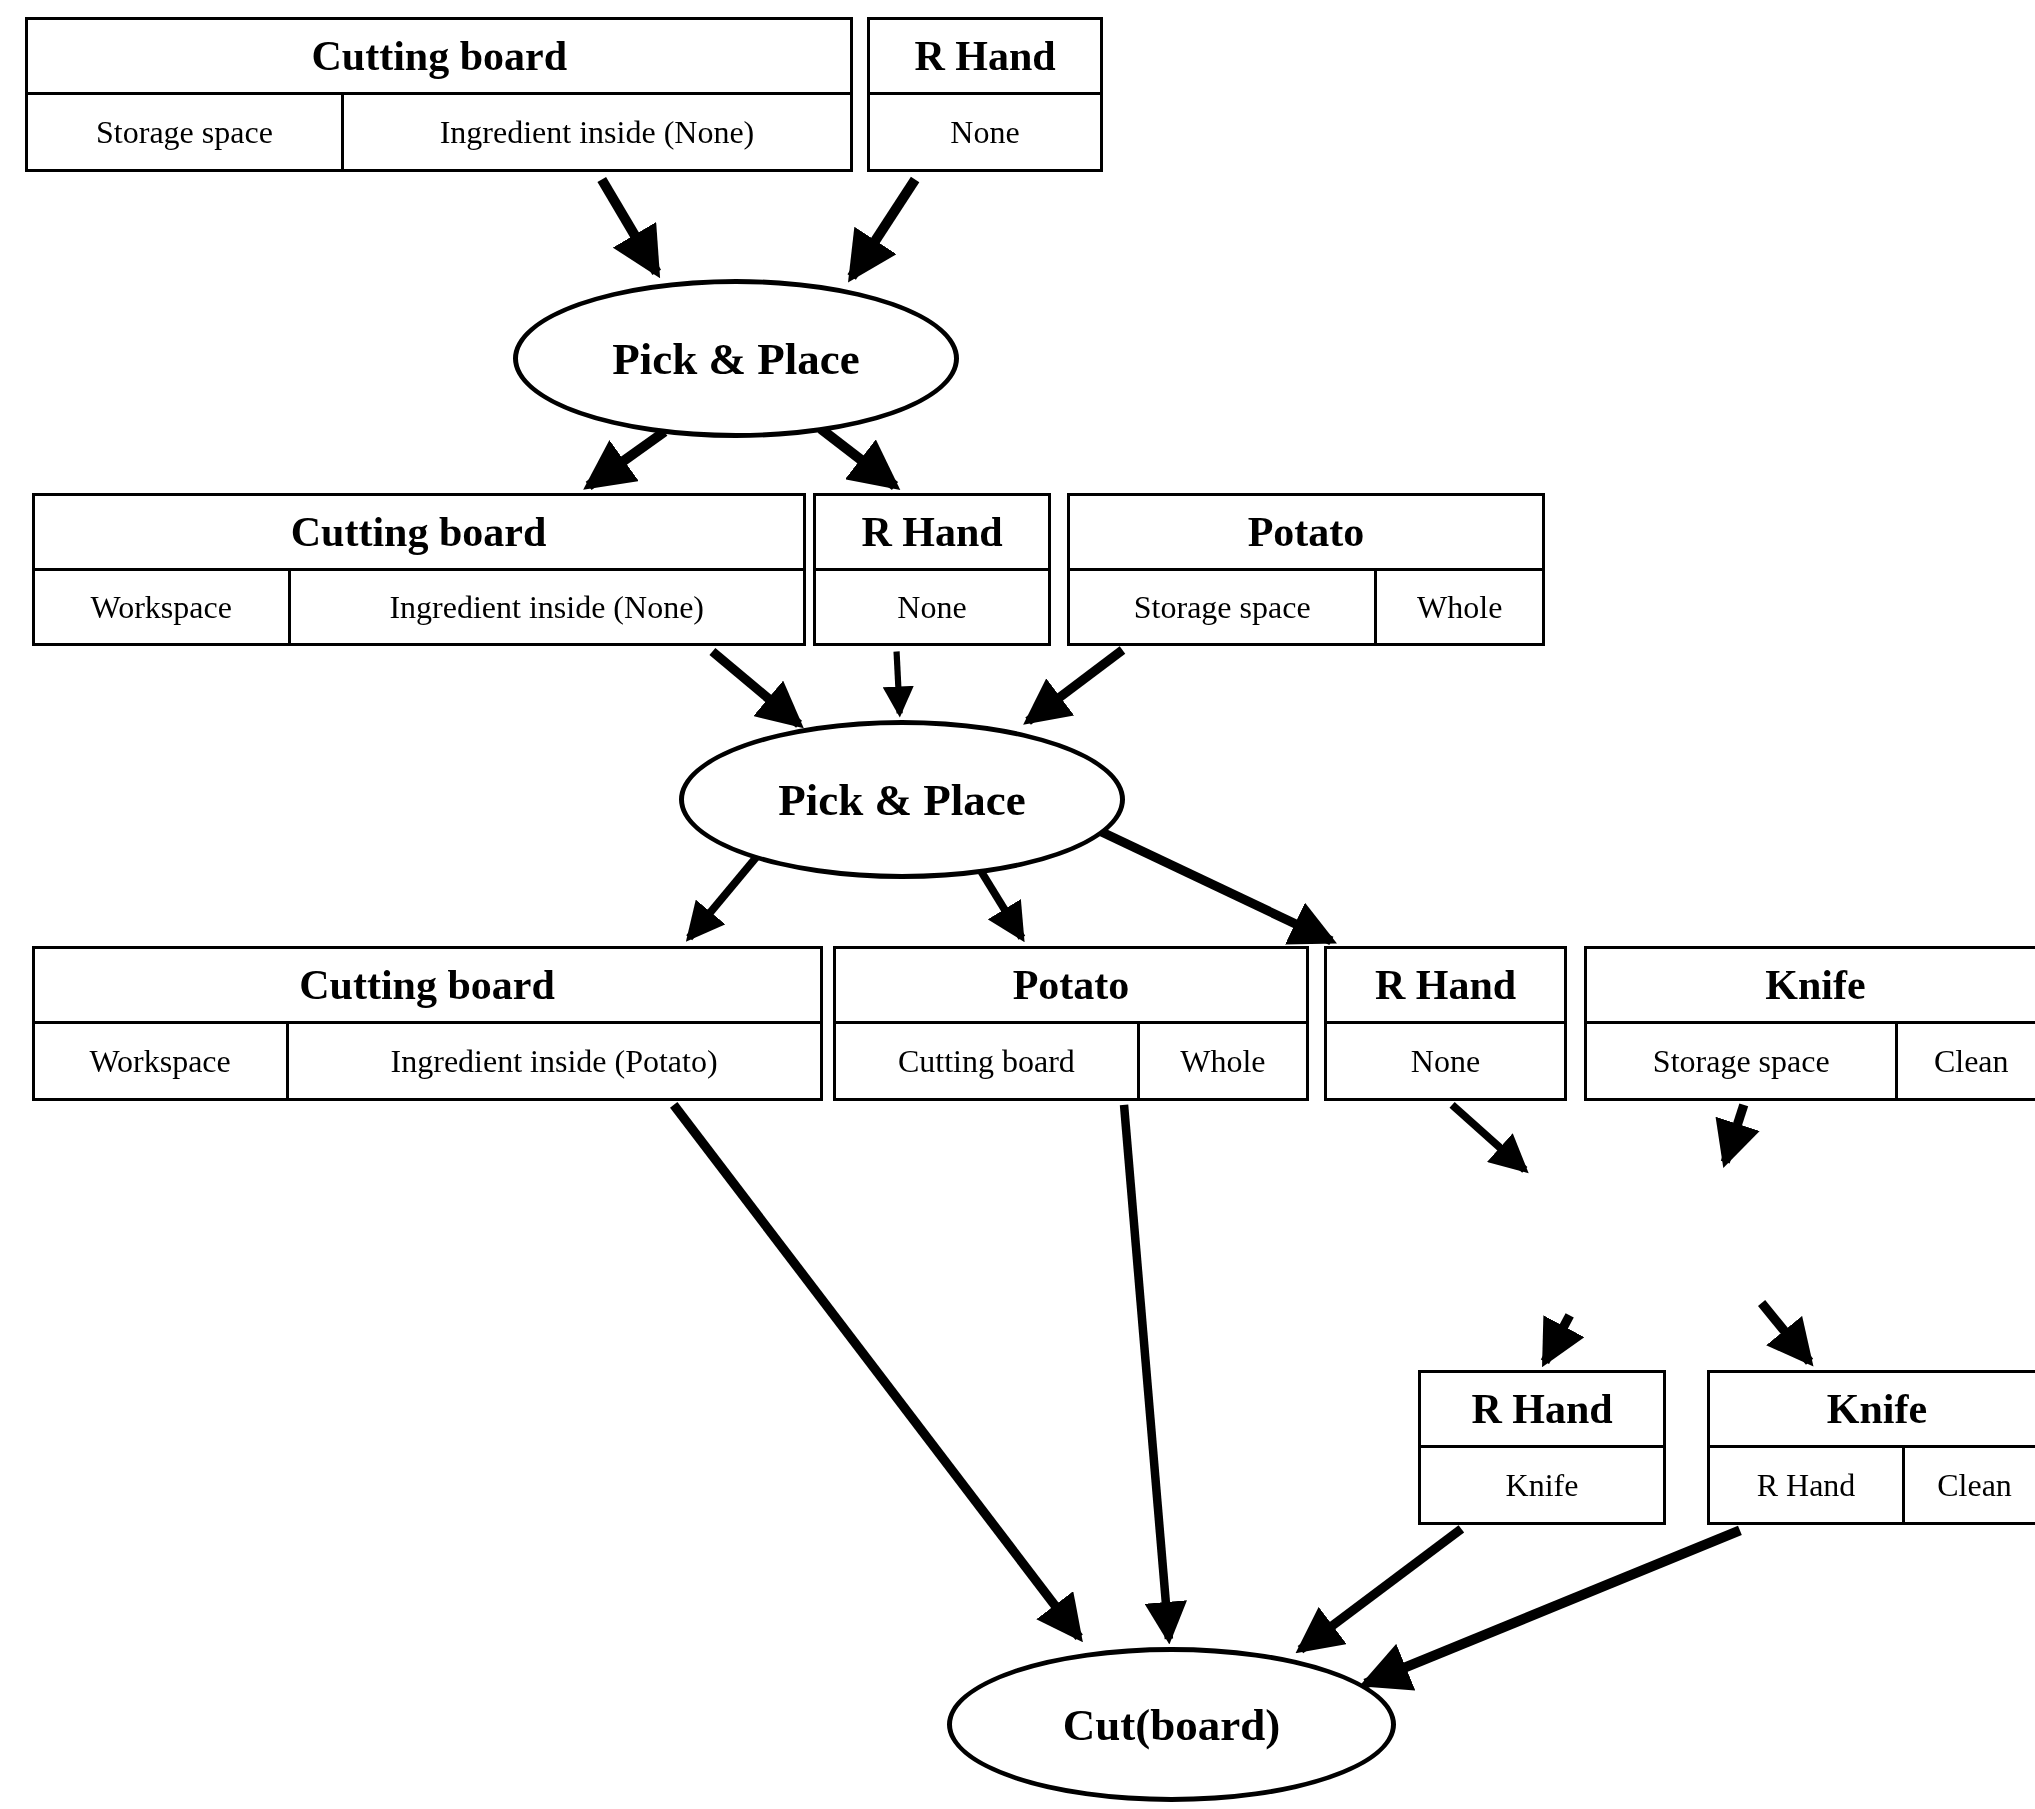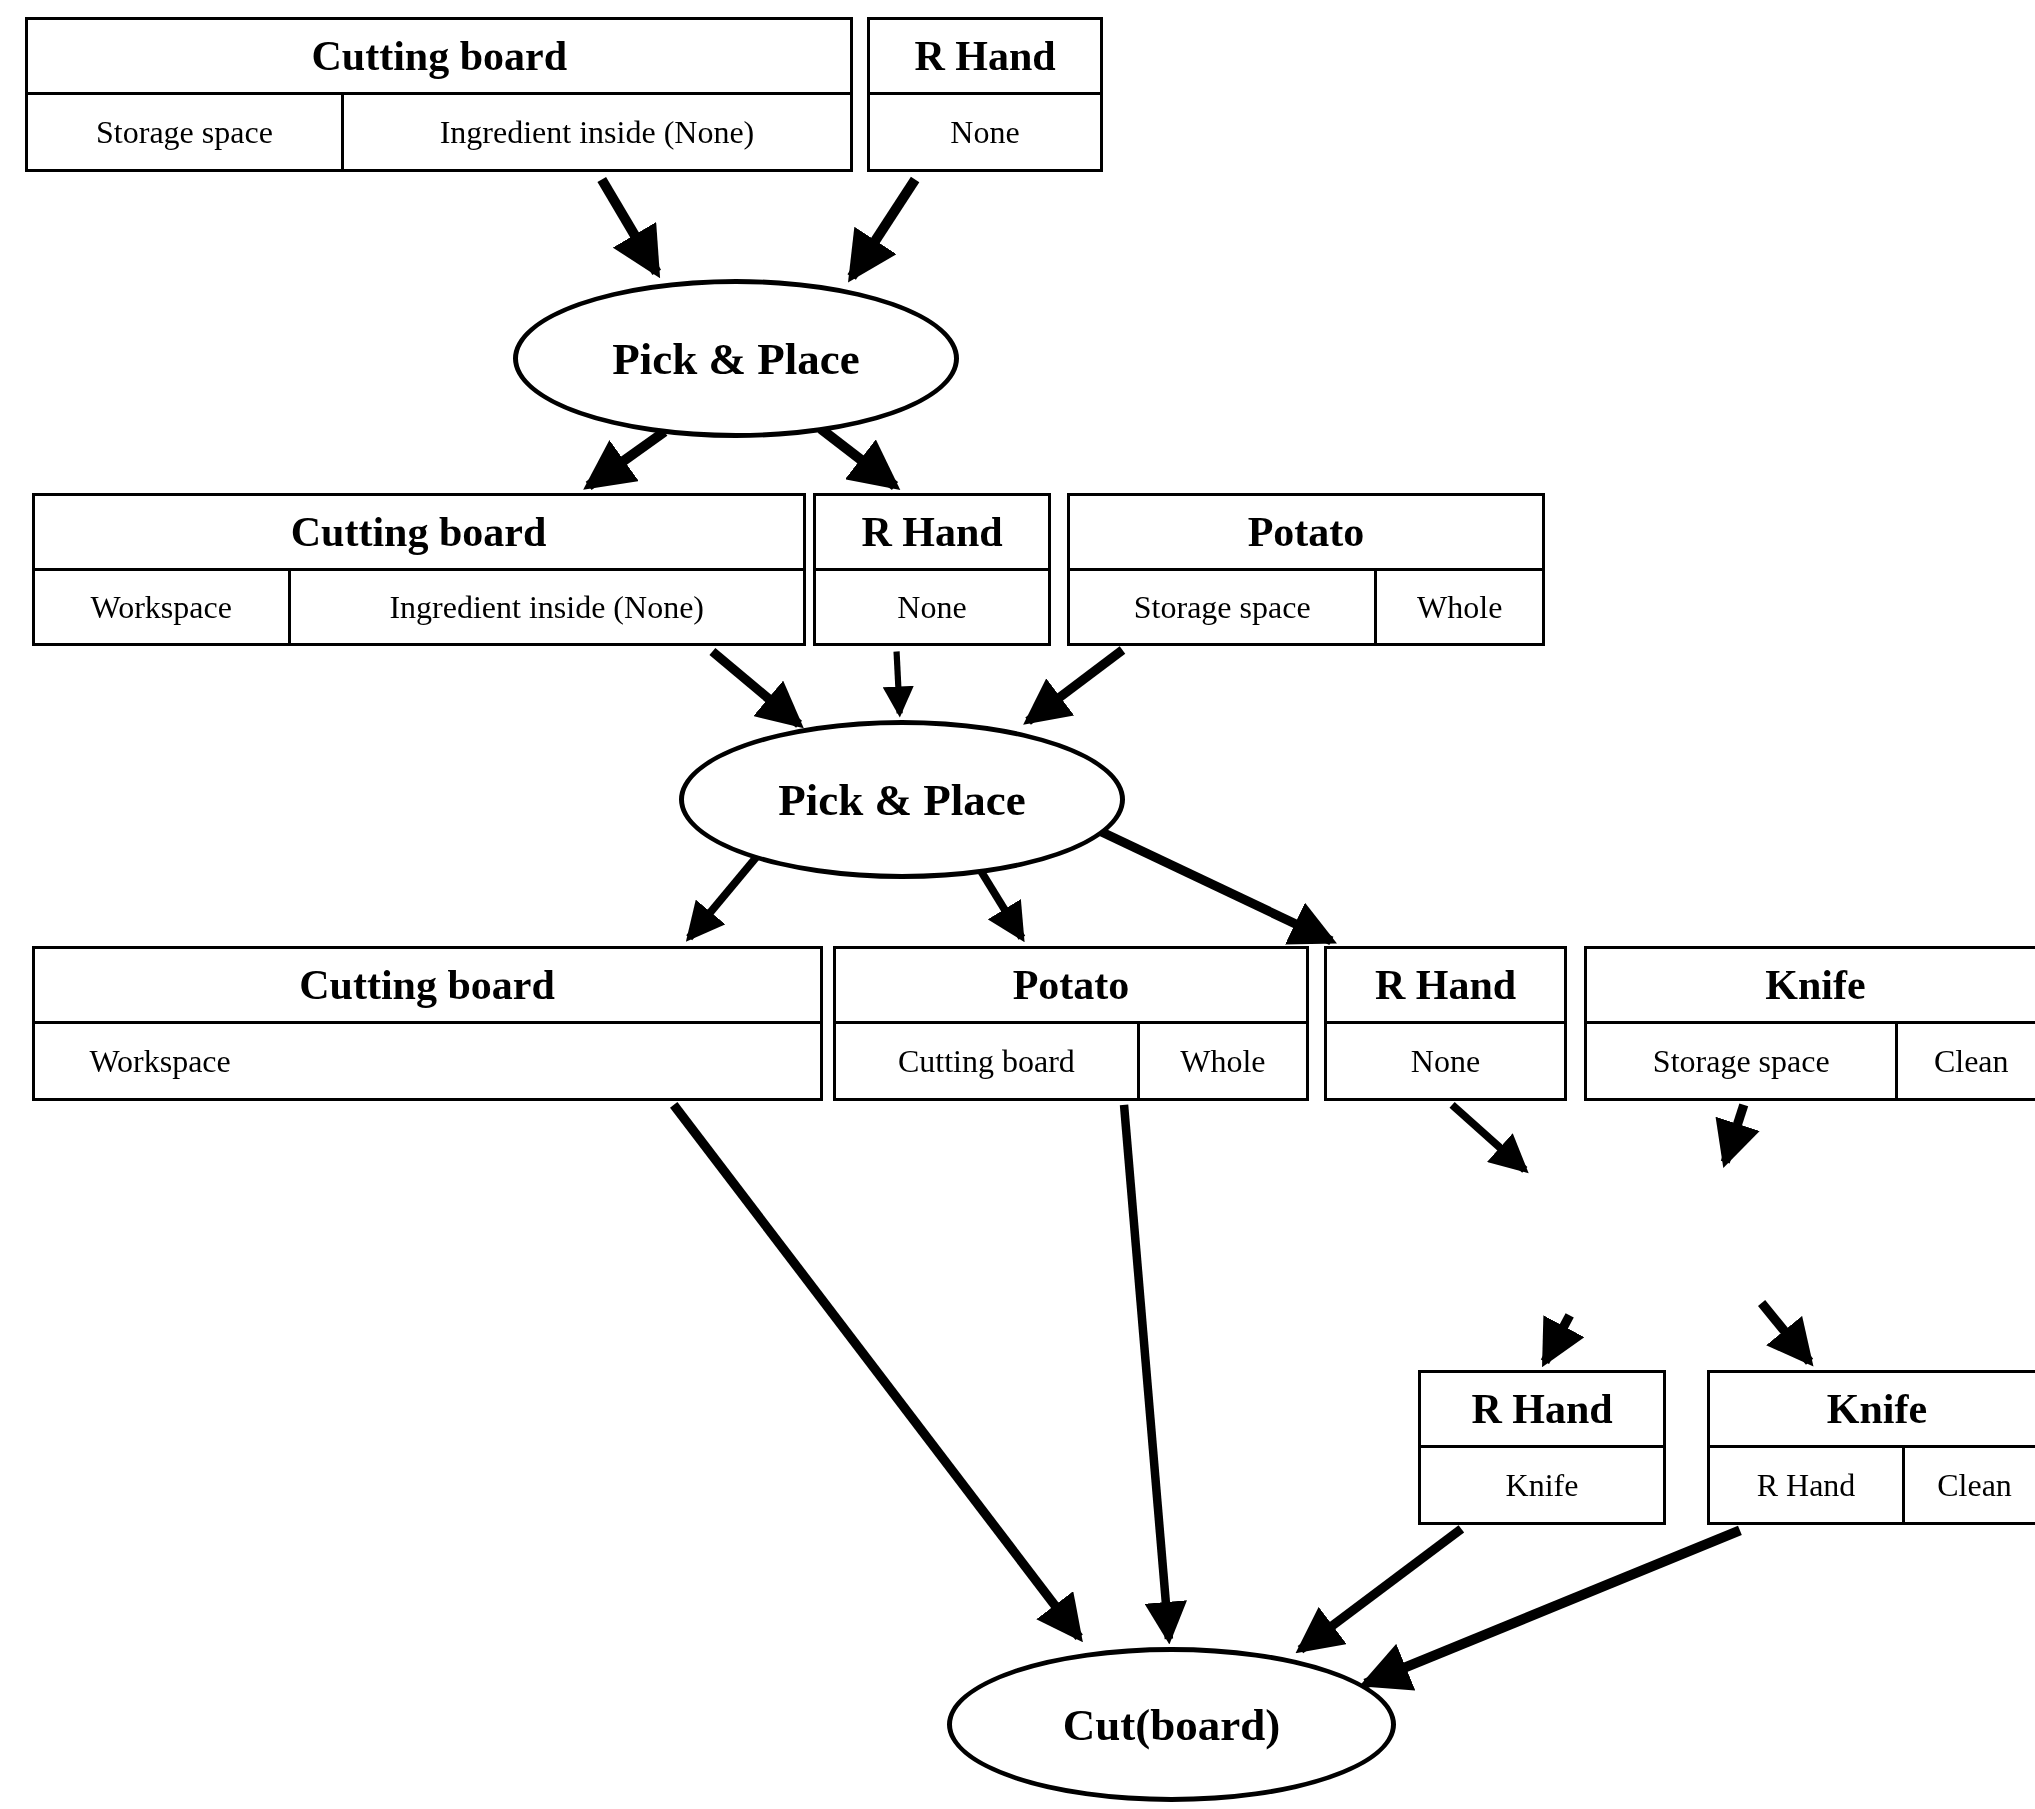--- a/index.html
+++ b/index.html
@@ -152,20 +152,21 @@
   </div>
 
   <div class="action-ellipse" style="left:663px; top:720px; width:446px; height:159px;">
     <span>Pick &amp; Place</span>
   </div>
 
   <div class="state-box" style="left:15.5px; top:946px; width:791px; height:155px;">
     <div class="state-title">Cutting board</div>
     <div class="state-cells">
       <div class="state-cell" style="width:32%">Workspace</div>
+      <div class="state-cell" style="width:68%">Ingredient inside (Potato)</div>
     </div>
   </div>
 
   <div class="state-box" style="left:817px; top:946px; width:476px; height:155px;">
     <div class="state-title">Potato</div>
     <div class="state-cells">
       <div class="state-cell" style="width:64%">Cutting board</div>
       <div class="state-cell" style="width:36%">Whole</div>
     </div>
   </div>

